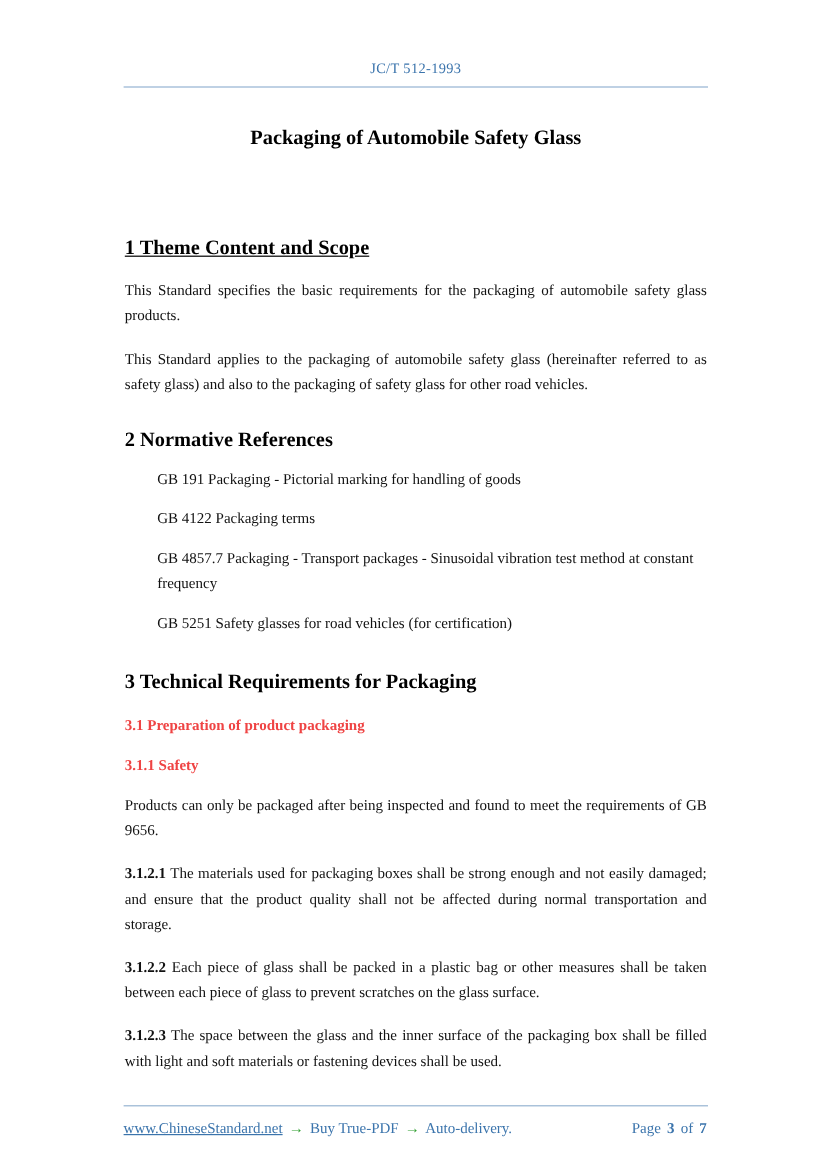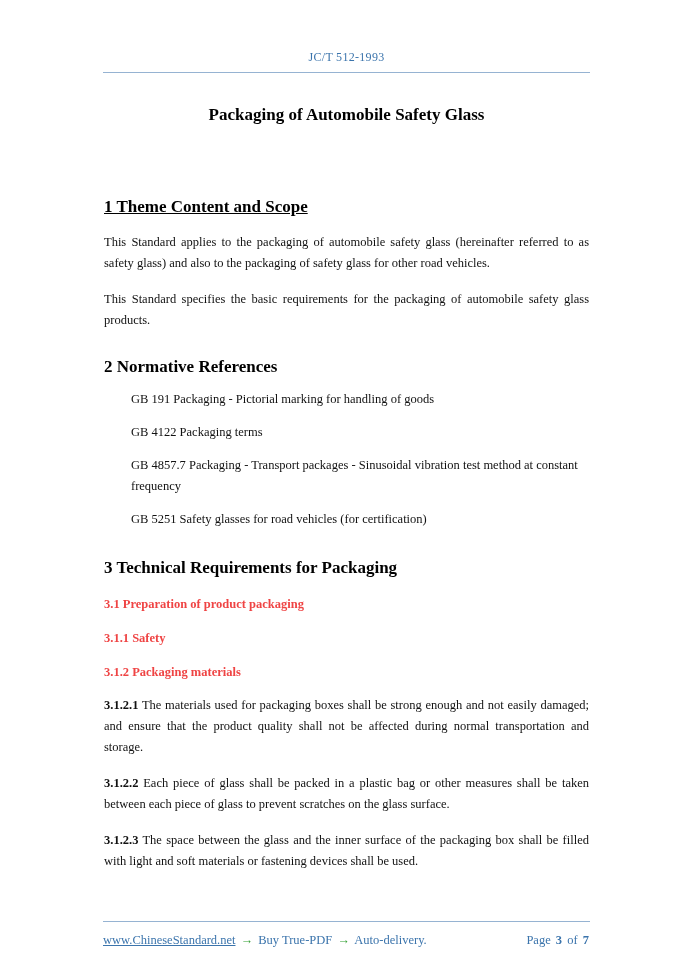--- a/index.html
+++ b/index.html
@@ -94,37 +94,37 @@
 <div class="page">
 
   <div class="doc-header">JC/T 512-1993</div>
   <div class="header-rule"></div>
 
   <div class="content">
 
     <h1 class="doc-title">Packaging of Automobile Safety Glass</h1>
 
     <h2 class="section s1-heading">1 Theme Content and Scope</h2>
+    <p class="body">This Standard specifies the basic requirements for the packaging of automobile safety glass products.</p>
     <p class="body">This Standard applies to the packaging of automobile safety glass (hereinafter referred to as safety glass) and also to the packaging of safety glass for other road vehicles.</p>
-    <p class="body">This Standard specifies the basic requirements for the packaging of automobile safety glass products.</p>
 
     <h2 class="section s2-heading">2 Normative References</h2>
     <div class="refs">
       <p class="body ref">GB 191 Packaging - Pictorial marking for handling of goods</p>
       <p class="body ref">GB 4122 Packaging terms</p>
       <p class="body ref">GB 4857.7 Packaging - Transport packages - Sinusoidal vibration test method at constant frequency</p>
       <p class="body ref">GB 5251 Safety glasses for road vehicles (for certification)</p>
     </div>
 
     <h2 class="section s3-heading">3 Technical Requirements for Packaging</h2>
 
     <h3 class="sub">3.1 Preparation of product packaging</h3>
     <h3 class="sub">3.1.1 Safety</h3>
+    <p class="body">Products can only be packaged after being inspected and found to meet the requirements of GB 9656.</p>
 
-    <h3 class="sub">3.1.2 Packaging materials</h3>
 
     <p class="body"><b class="clause-num">3.1.2.1</b> <span>The materials used for packaging boxes shall be strong enough and not easily damaged; and ensure that the product quality shall not be affected during normal transportation and storage.</span></p>
 
     <p class="body"><b class="clause-num">3.1.2.2</b> <span>Each piece of glass shall be packed in a plastic bag or other measures shall be taken between each piece of glass to prevent scratches on the glass surface.</span></p>
 
     <p class="body"><b class="clause-num">3.1.2.3</b> <span>The space between the glass and the inner surface of the packaging box shall be filled with light and soft materials or fastening devices shall be used.</span></p>
 
   </div>
 
   <div class="footer">

